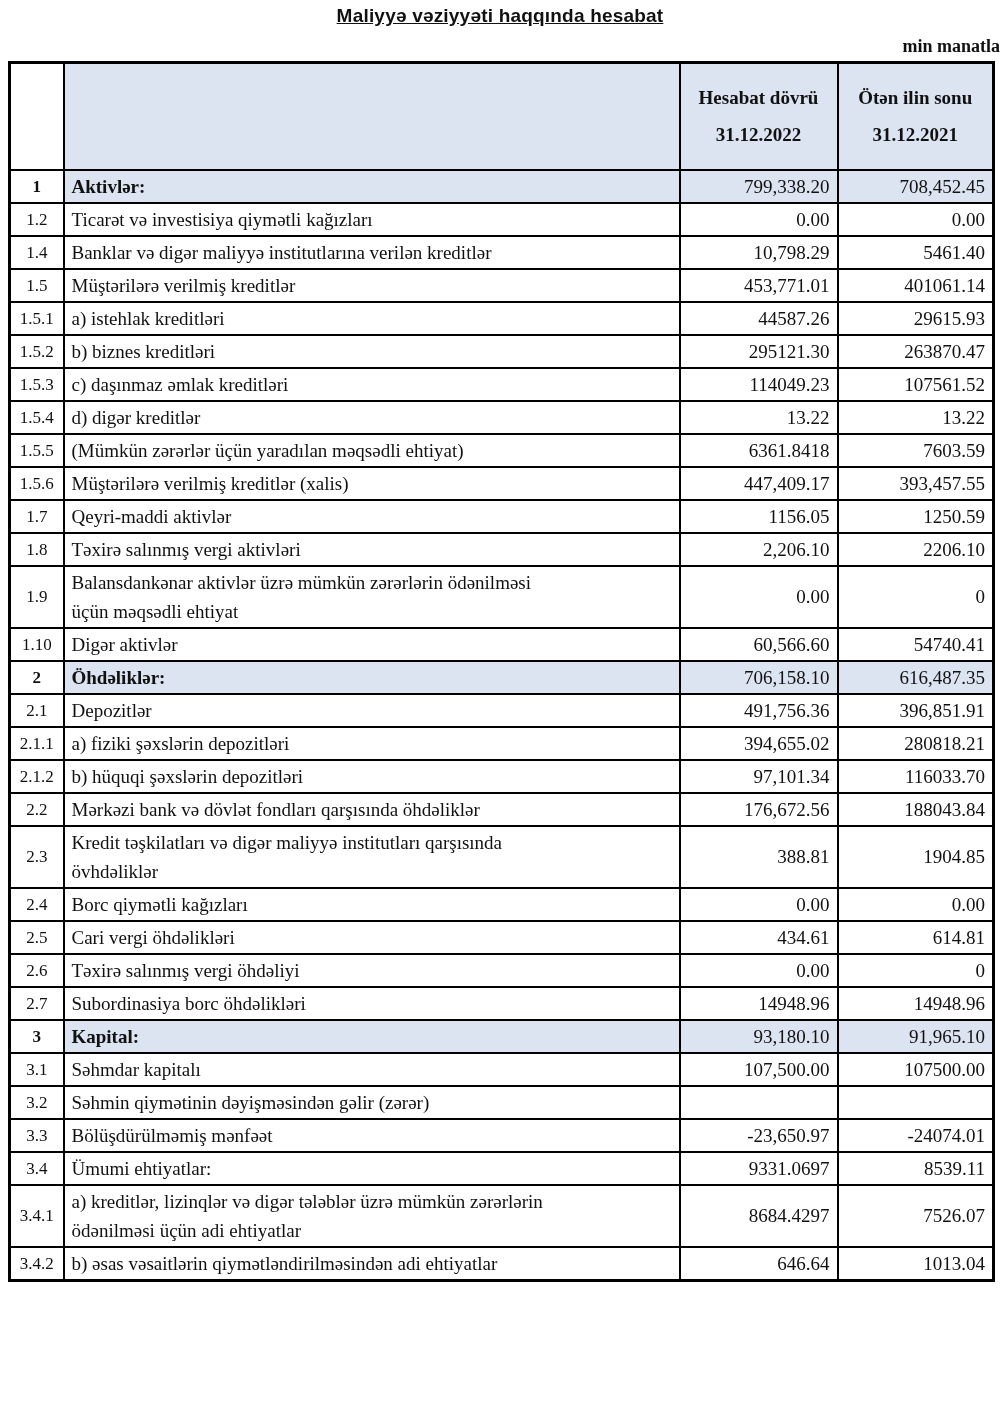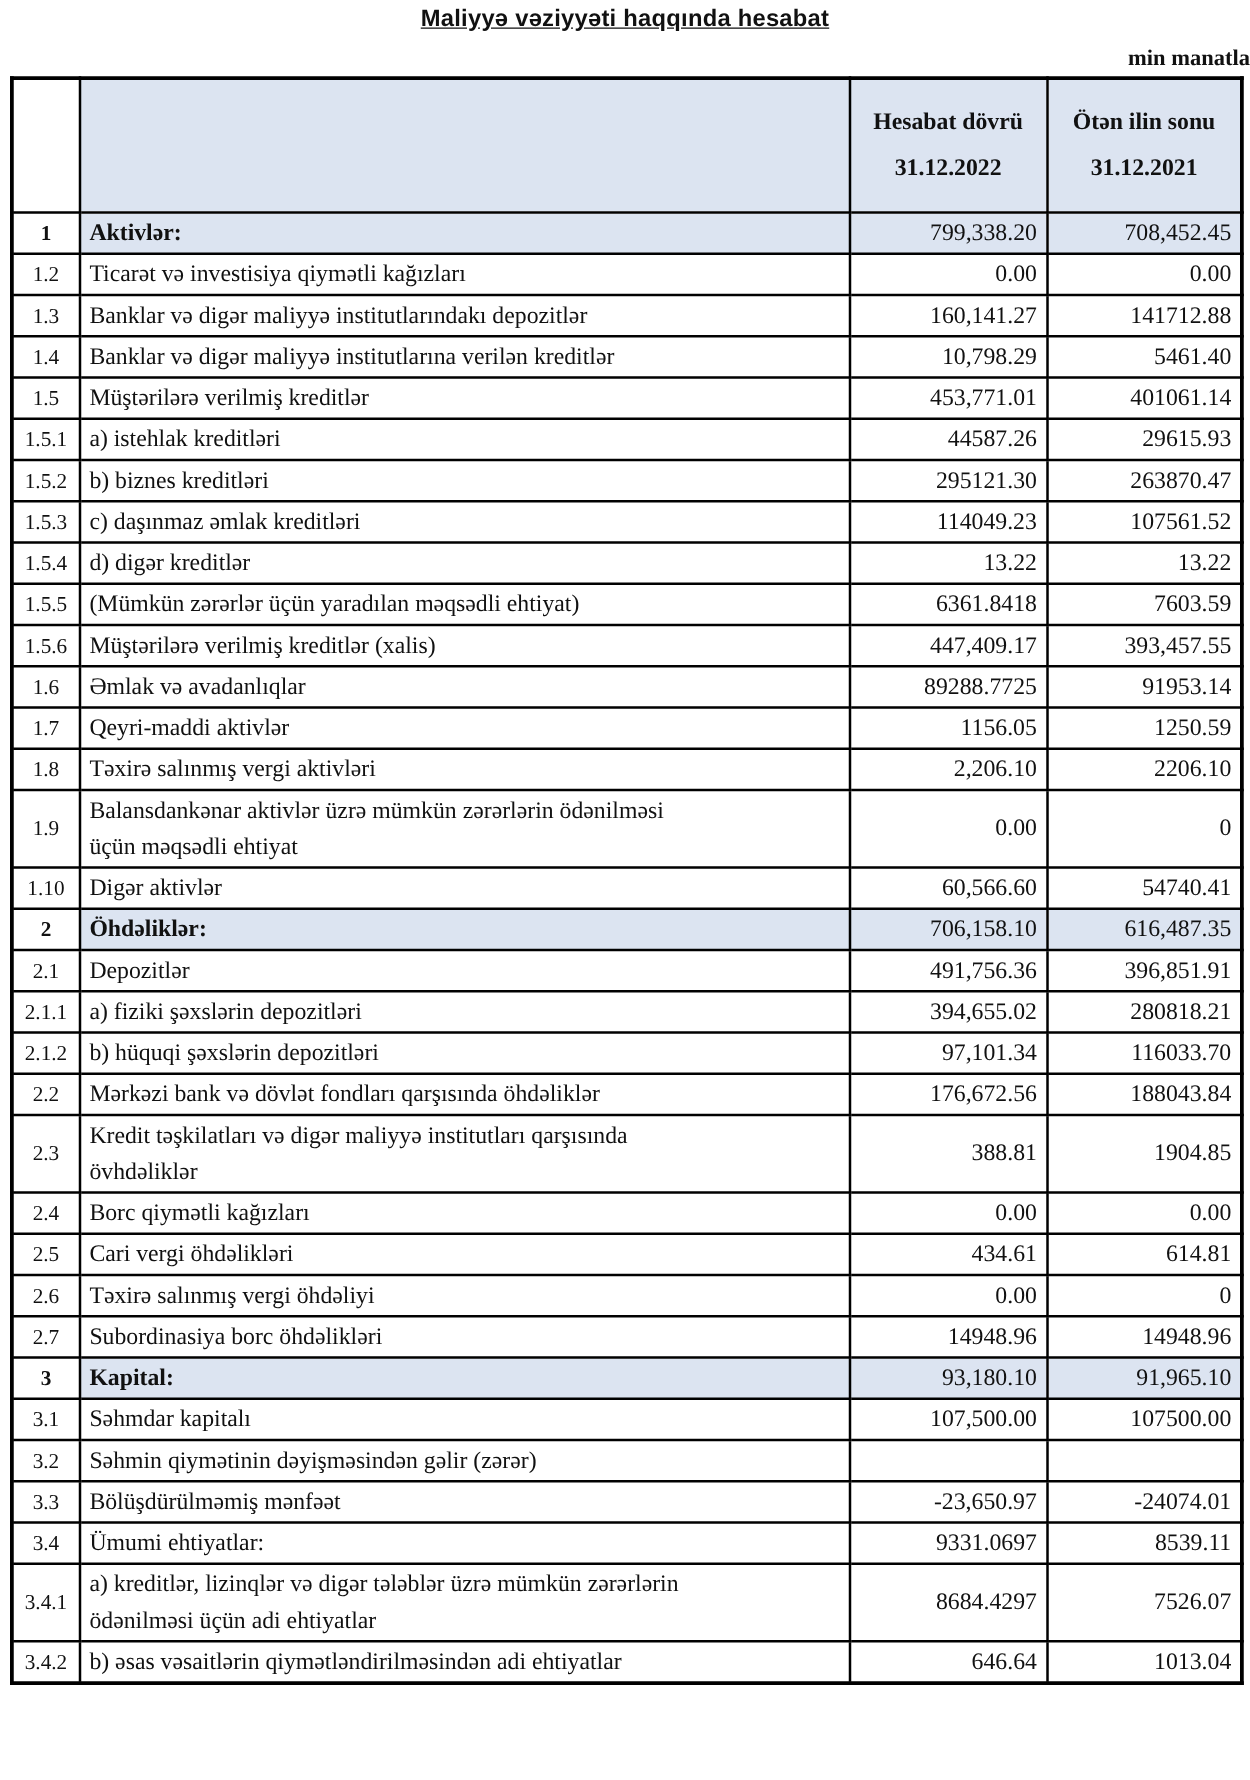--- a/index.html
+++ b/index.html
@@ -124,26 +124,20 @@
     <td class="c-val">799,338.20</td>
     <td class="c-val">708,452.45</td>
   </tr>
       <tr>
     <td class="c-no">1.2</td>
     <td class="c-label">Ticarət və investisiya qiymətli kağızları</td>
     <td class="c-val">0.00</td>
     <td class="c-val">0.00</td>
   </tr>
       <tr>
-    <td class="c-no">1.3</td>
-    <td class="c-label">Banklar və digər maliyyə institutlarındakı depozitlər</td>
-    <td class="c-val">160,141.27</td>
-    <td class="c-val">141712.88</td>
-  </tr>
-      <tr>
     <td class="c-no">1.4</td>
     <td class="c-label">Banklar və digər maliyyə institutlarına verilən kreditlər</td>
     <td class="c-val">10,798.29</td>
     <td class="c-val">5461.40</td>
   </tr>
       <tr>
     <td class="c-no">1.5</td>
     <td class="c-label">Müştərilərə verilmiş kreditlər</td>
     <td class="c-val">453,771.01</td>
     <td class="c-val">401061.14</td>
@@ -176,26 +170,20 @@
     <td class="c-no">1.5.5</td>
     <td class="c-label">(Mümkün zərərlər üçün yaradılan məqsədli ehtiyat)</td>
     <td class="c-val">6361.8418</td>
     <td class="c-val">7603.59</td>
   </tr>
       <tr>
     <td class="c-no">1.5.6</td>
     <td class="c-label">Müştərilərə verilmiş kreditlər (xalis)</td>
     <td class="c-val">447,409.17</td>
     <td class="c-val">393,457.55</td>
-  </tr>
-      <tr>
-    <td class="c-no">1.6</td>
-    <td class="c-label">Əmlak və avadanlıqlar</td>
-    <td class="c-val">89288.7725</td>
-    <td class="c-val">91953.14</td>
   </tr>
       <tr>
     <td class="c-no">1.7</td>
     <td class="c-label">Qeyri-maddi aktivlər</td>
     <td class="c-val">1156.05</td>
     <td class="c-val">1250.59</td>
   </tr>
       <tr>
     <td class="c-no">1.8</td>
     <td class="c-label">Təxirə salınmış vergi aktivləri</td>

